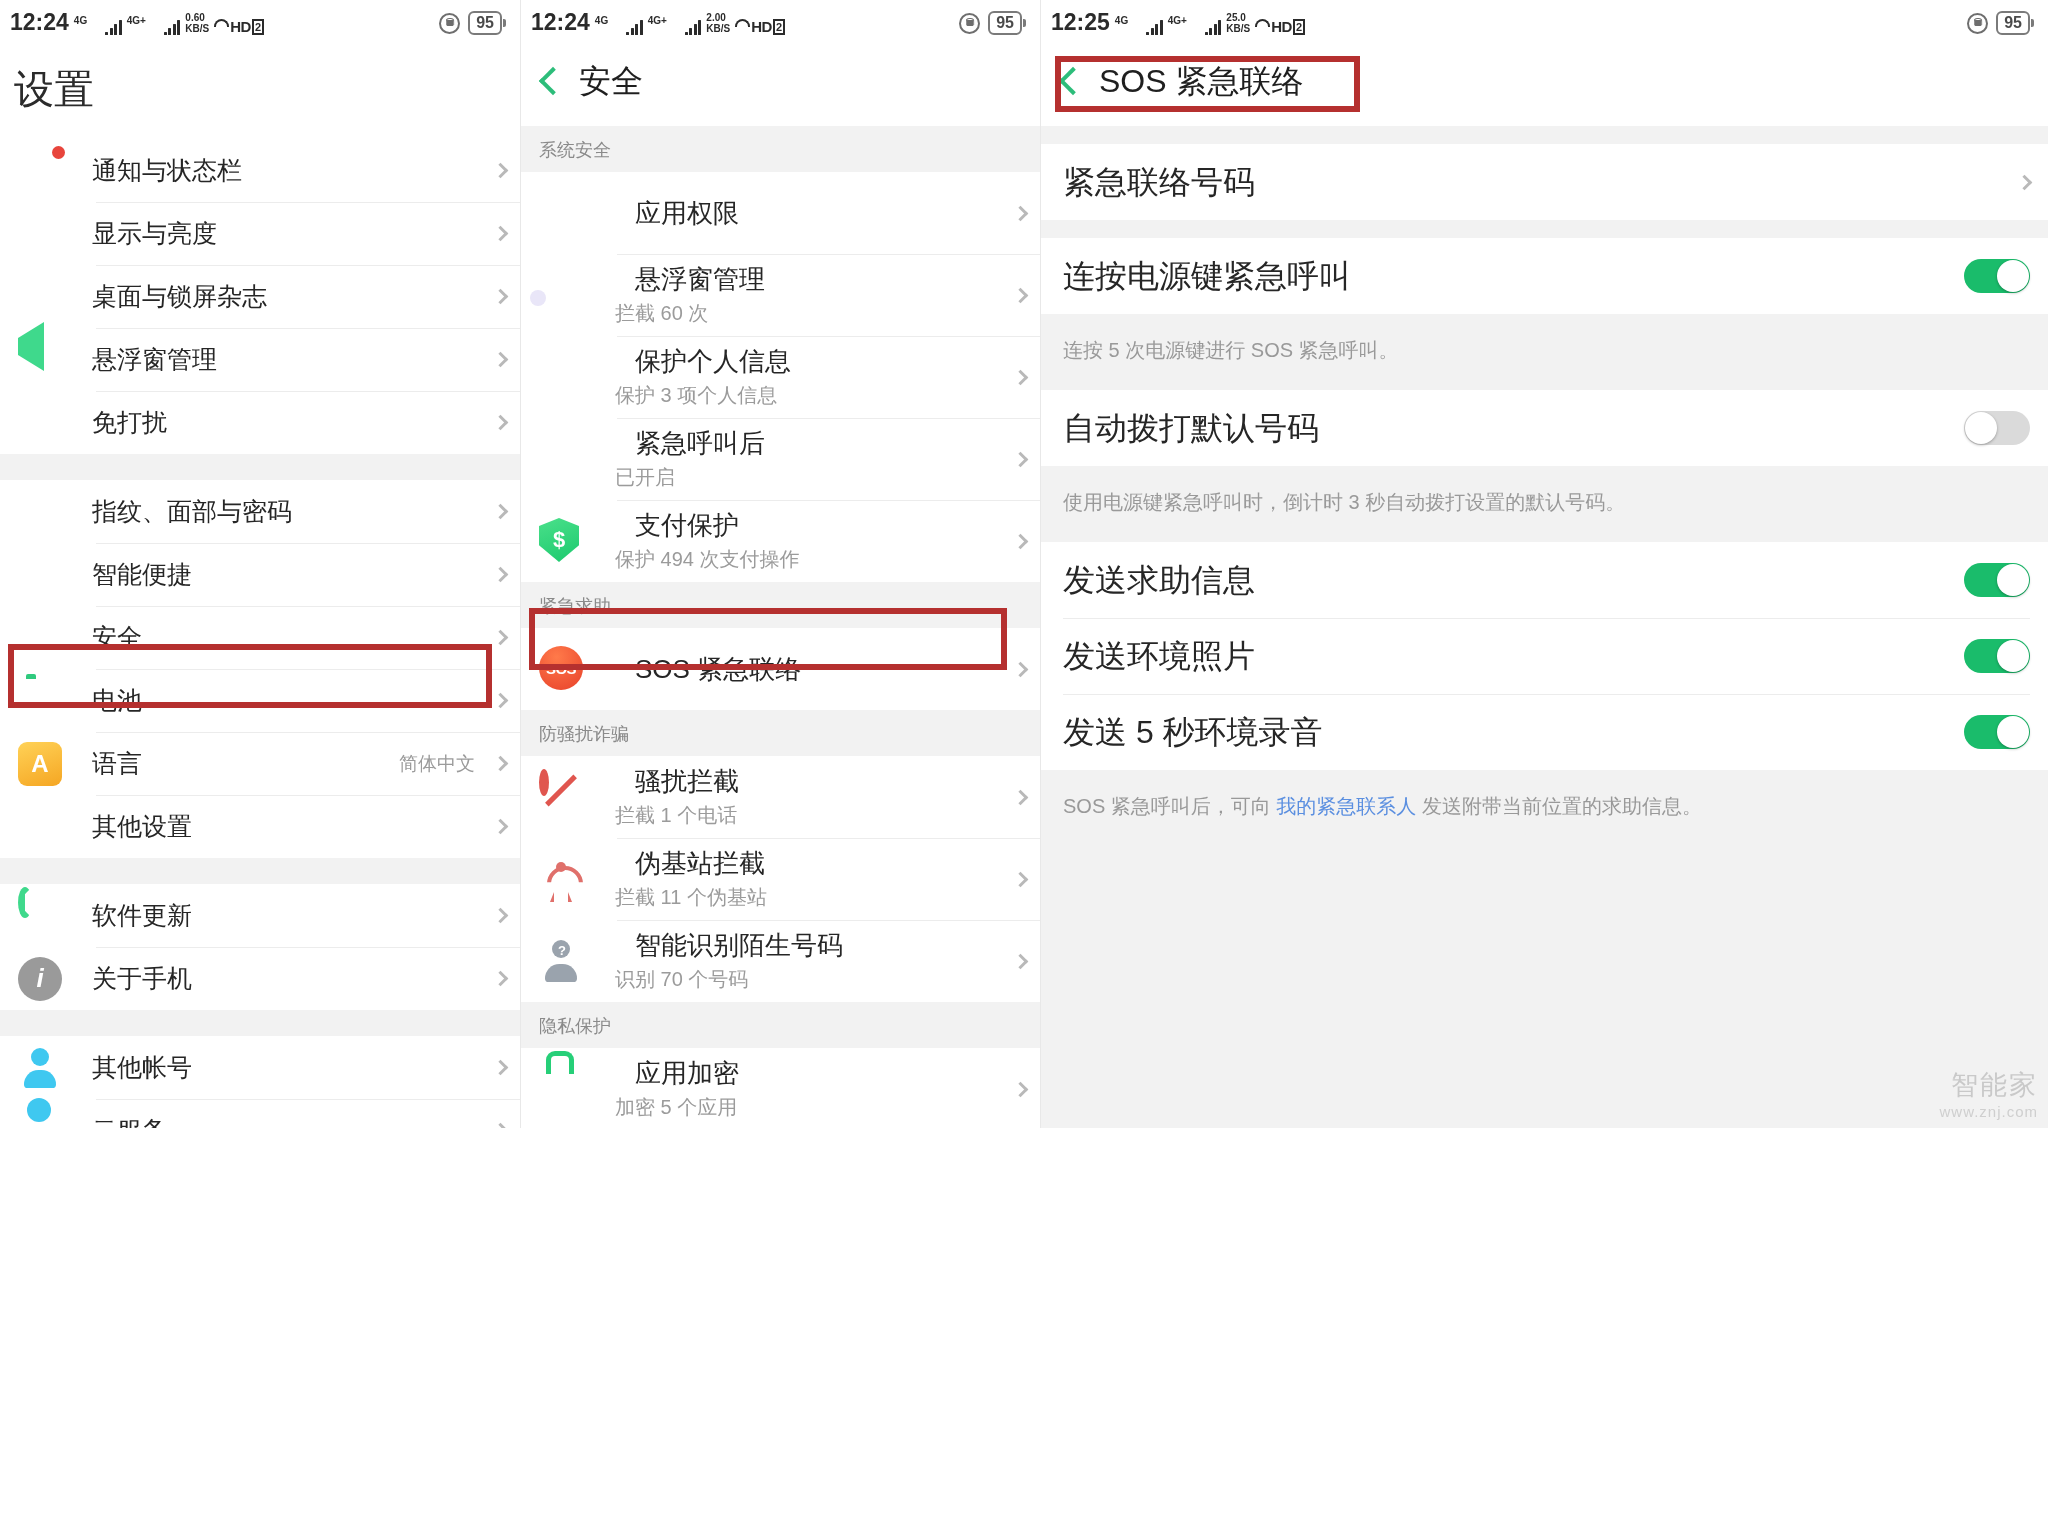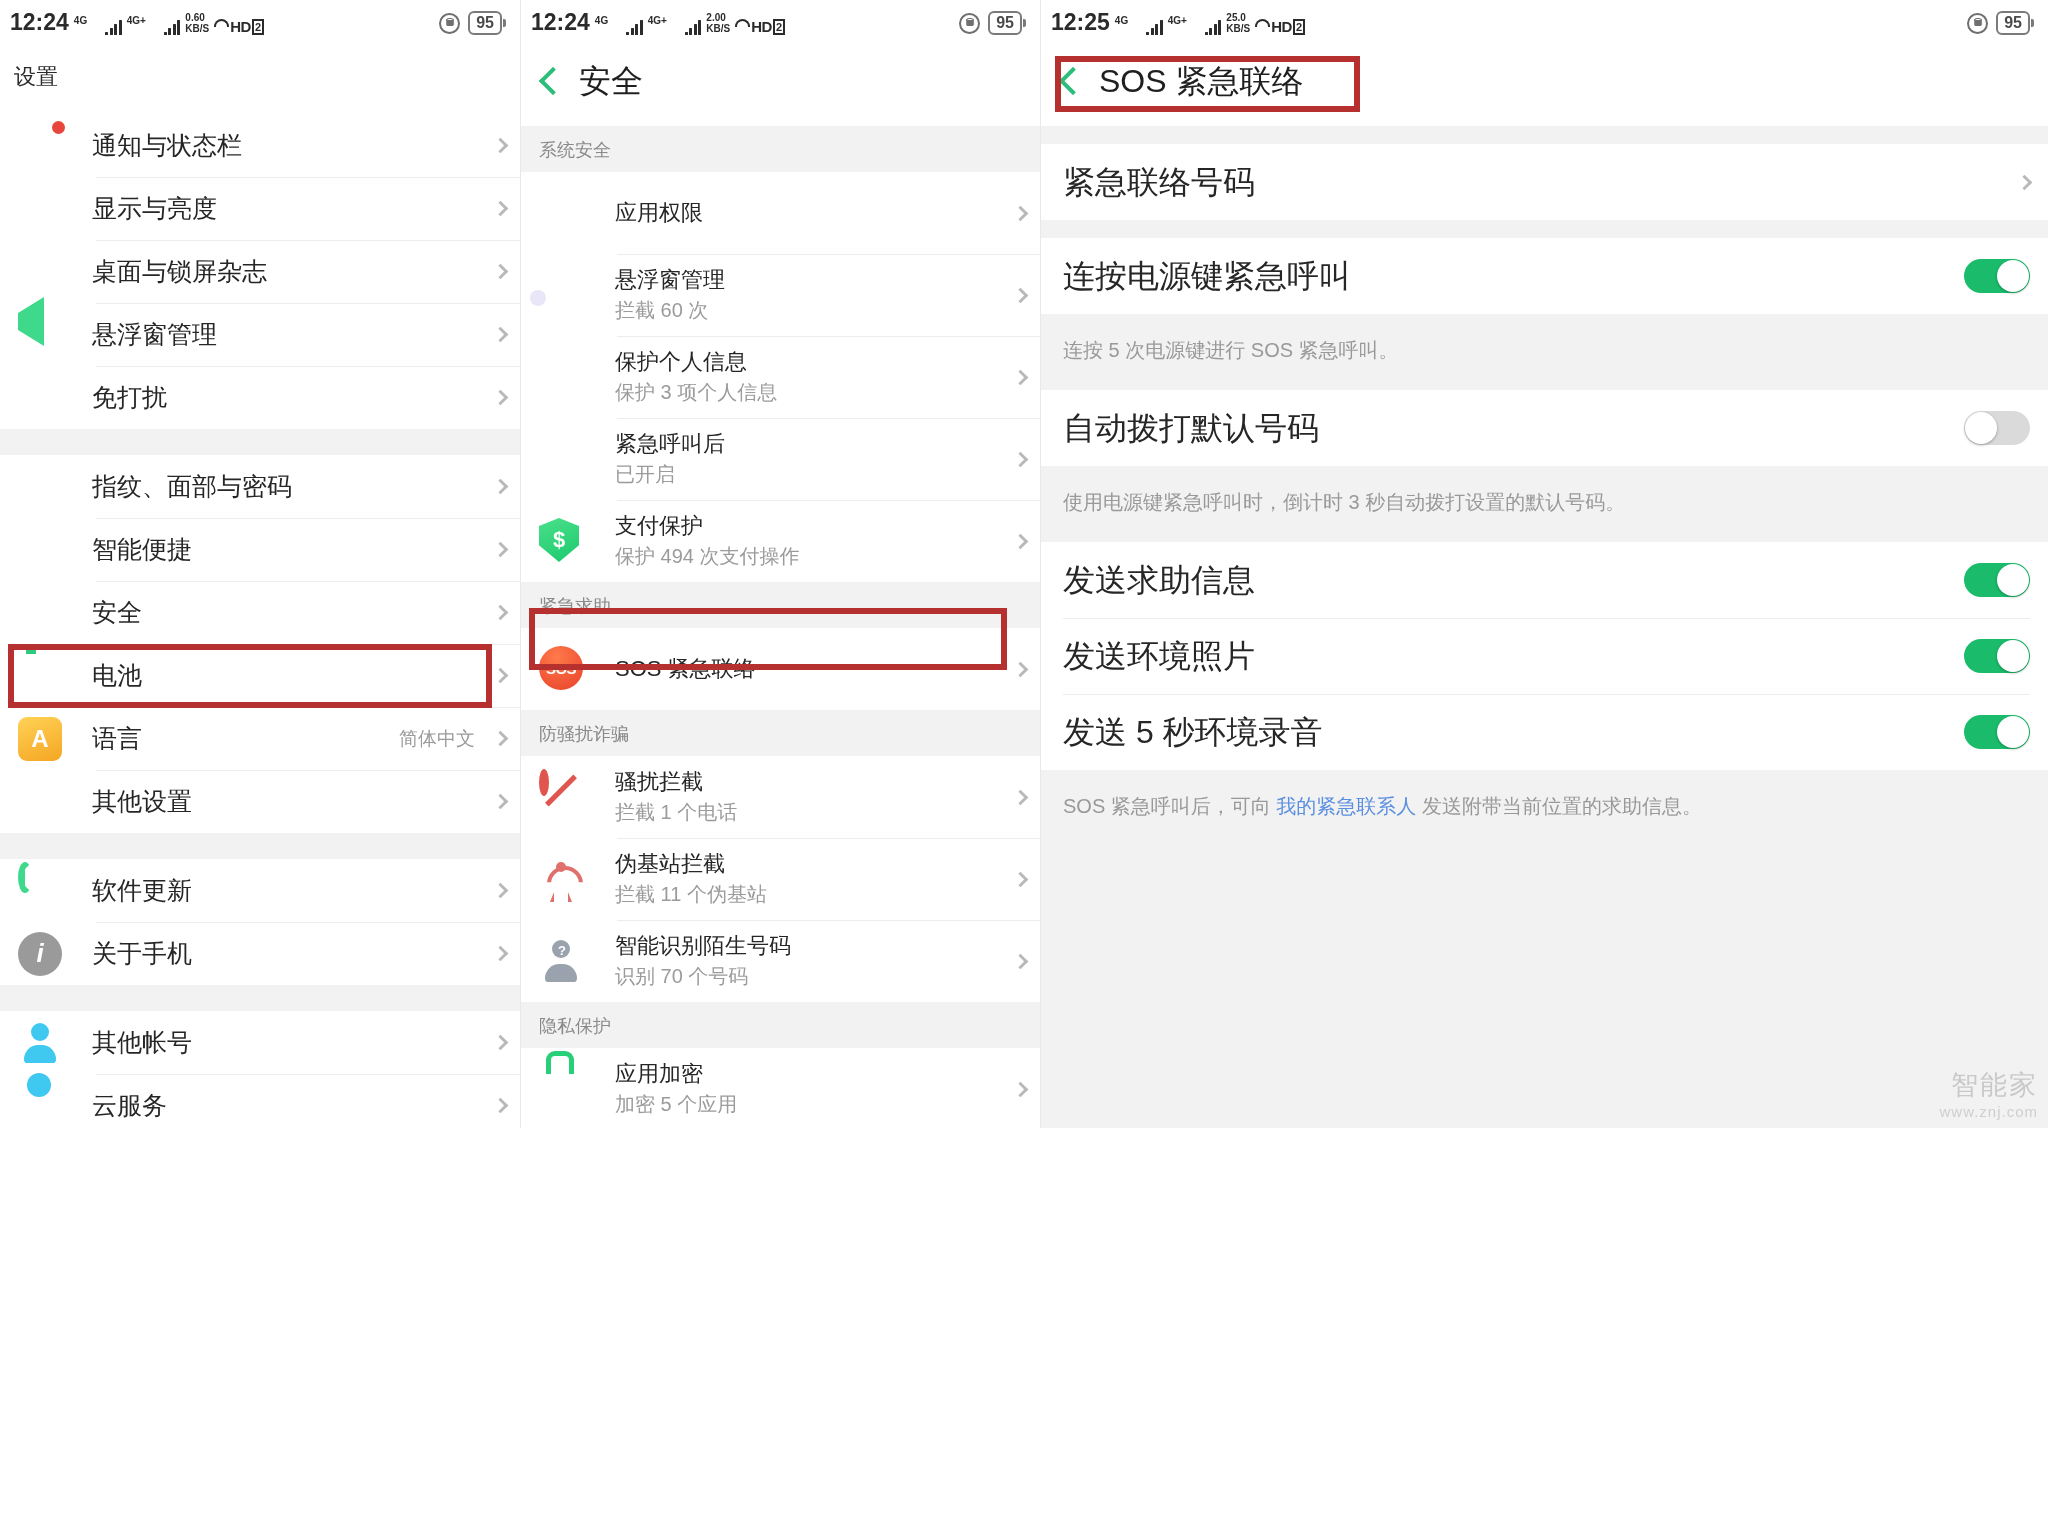--- a/index.html
+++ b/index.html
@@ -50,21 +50,21 @@
     width: 7px; height: 6px; background: #6e6e6e; border-radius: 1px; }
   .lock-ic:before { content:""; position:absolute; left:50%; top:3px; transform: translateX(-50%);
     width: 7px; height: 6px; border: 1.6px solid #6e6e6e; border-bottom:none; border-radius: 4px 4px 0 0;}
   .batt { display:flex; align-items:center; }
   .batt-body { border: 2px solid #7a7a7a; border-radius: 6px; padding: 0 6px; font-size: 16px;
      font-weight: bold; color: #4a4a4a; line-height: 20px; }
   .batt-cap { width: 3px; height: 8px; background: #7a7a7a; border-radius: 0 2px 2px 0; margin-left:1px;}
 
   
   .page-title {
-    font-size: 22px; color: #2b2b2b; padding: 16px 14px 22px 14px; font-weight: normal;
+    font-size: 40px; color: #2b2b2b; padding: 16px 14px 22px 14px; font-weight: normal;
   }
   .nav-header {
     display: flex; align-items: center; gap: 22px;
     padding: 14px 14px 22px 18px;
   }
   .nav-back {
     width: 18px; height: 30px; position: relative; flex: none;
   }
   .nav-back:before {
     content:""; position:absolute; left:4px; top:4px;
@@ -96,21 +96,21 @@
   .row .right-val { font-size: 19px; color: #9b9b9b; margin-right: 14px; }
   .chev {
     width: 11px; height: 11px; border-right: 3px solid #b9b9b9; border-top: 3px solid #b9b9b9;
     transform: rotate(45deg); flex: none; margin-left: 6px;
   }
 
   
   .p2 .row { min-height: 82px; }
   .p2 .row .ic { width: 46px; height: 46px; margin-right: 30px; }
   .p2 .row + .row:before { left: 96px; }
-  .p2 .row .title { font-size: 22px; }
+  .p2 .row .title { font-size: 26px; margin-left: 20px; }
 
   
   .p3 .row { min-height: 76px; padding: 0 18px 0 22px; }
   .p3 .row .title { font-size: 32px; }
   .p3 .row + .row:before { left: 22px; right: 18px; }
   .p3 .hint {
     background: #f2f2f2; color: #999; font-size: 20px; line-height: 1.6;
     padding: 20px 22px 24px 22px;
   }
   .p3 .hint .link { color: #5b8fe0; }

